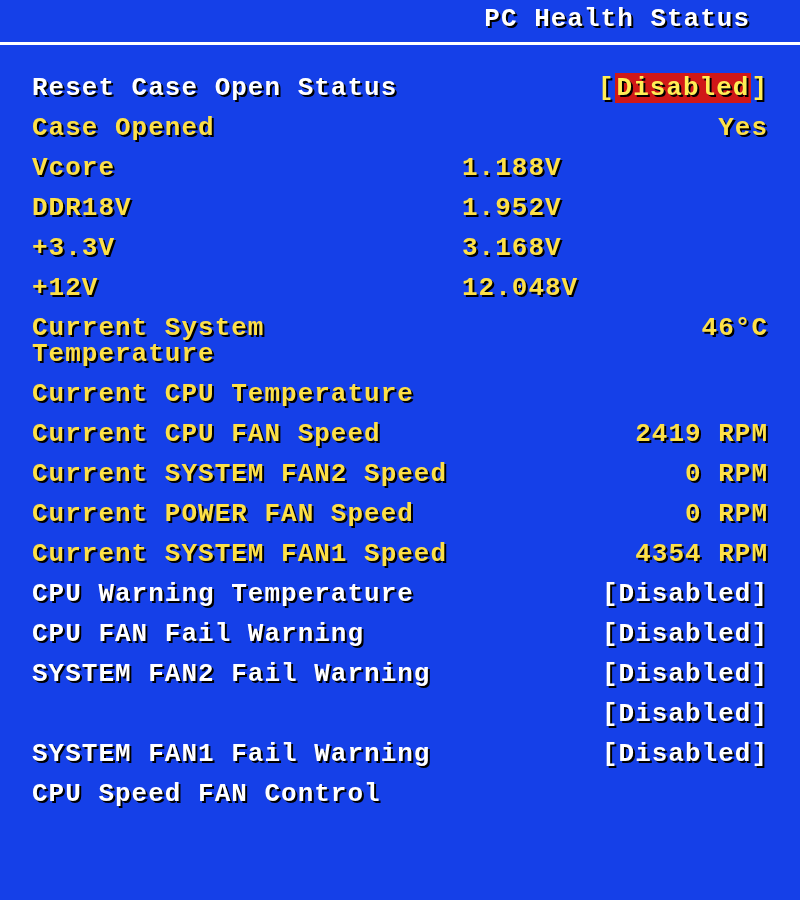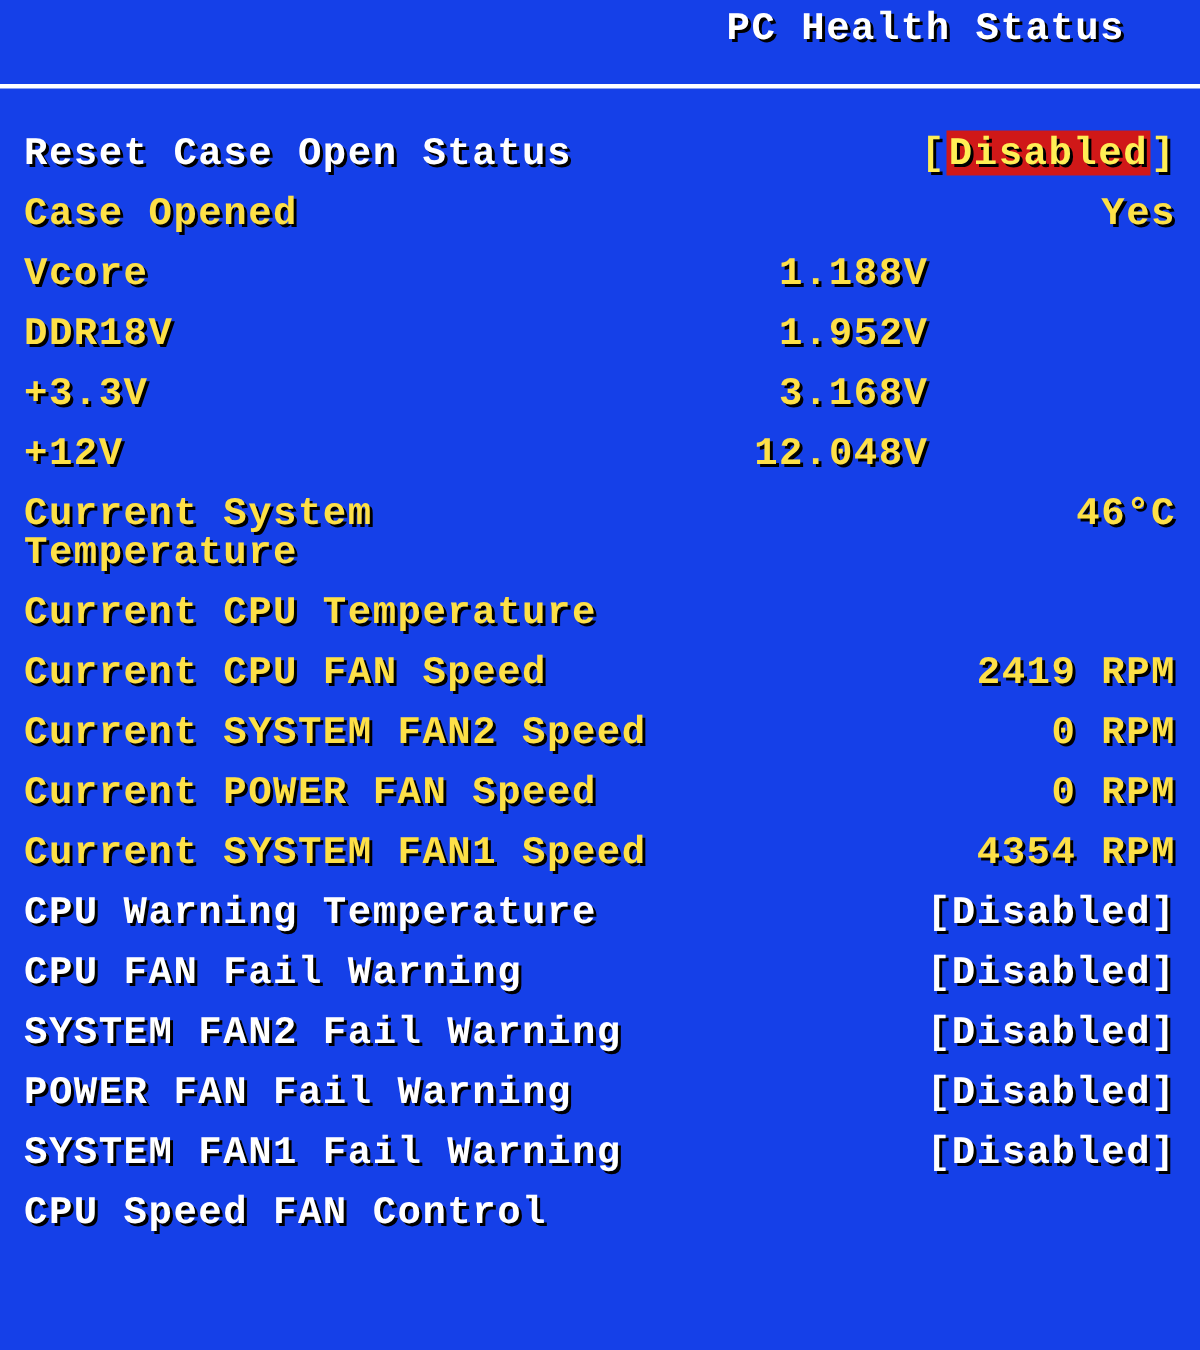--- a/index.html
+++ b/index.html
@@ -10,47 +10,47 @@
     font-family: 'Courier New', monospace;
     font-weight: bold;
     font-size: 26px;
     letter-spacing: 1px;
     overflow: hidden;
     position: relative;
   }
   .header {
     color: #ffffff;
     text-align: right;
-    padding: 4px 50px 22px 0;
+    padding: 4px 50px 8px 0;
     text-shadow: 2px 2px 0 #000;
   }
   .divider {
     border-top: 3px solid #fff;
     margin: 0 0 30px 0;
   }
   .content {
-    padding: 0 16px;
+    padding: 0 32px;
   }
   .row {
     display: flex;
     margin-bottom: 14px;
     line-height: 1;
   }
   .label {
     flex: 0 0 430px;
     text-shadow: 2px 2px 0 #000;
   }
   .value {
     flex: 1;
     text-align: right;
     text-shadow: 2px 2px 0 #000;
   }
   .value-right {
     flex: 1;
-    text-align: right;
+    text-align: left;
     padding-right: 165px;
     text-shadow: 2px 2px 0 #000;
   }
   .white { color: #ffffff; }
   .cyan { color: #fde047; }
   .yellow { color: #ffee55; }
   .highlight {
     background: #d01818;
     color: #ffee55;
     padding: 0 2px;
@@ -115,21 +115,20 @@
     </div>
     <div class="row">
       <div class="label white">CPU FAN Fail Warning</div>
       <div class="value white"><span class="white">[</span><span>Disabled</span><span class="white">]</span></div>
     </div>
     <div class="row">
       <div class="label white">SYSTEM FAN2 Fail Warning</div>
       <div class="value white"><span class="white">[</span><span>Disabled</span><span class="white">]</span></div>
     </div>
     <div class="row">
-      <div class="label white">POWER FAN Fail Warning</div>
       <div class="value white"><span class="white">[</span><span>Disabled</span><span class="white">]</span></div>
     </div>
     <div class="row">
       <div class="label white">SYSTEM FAN1 Fail Warning</div>
       <div class="value white"><span class="white">[</span><span>Disabled</span><span class="white">]</span></div>
     </div>
     <div class="row">
       <div class="label white">CPU Speed FAN Control</div>
     </div>
   </div>

